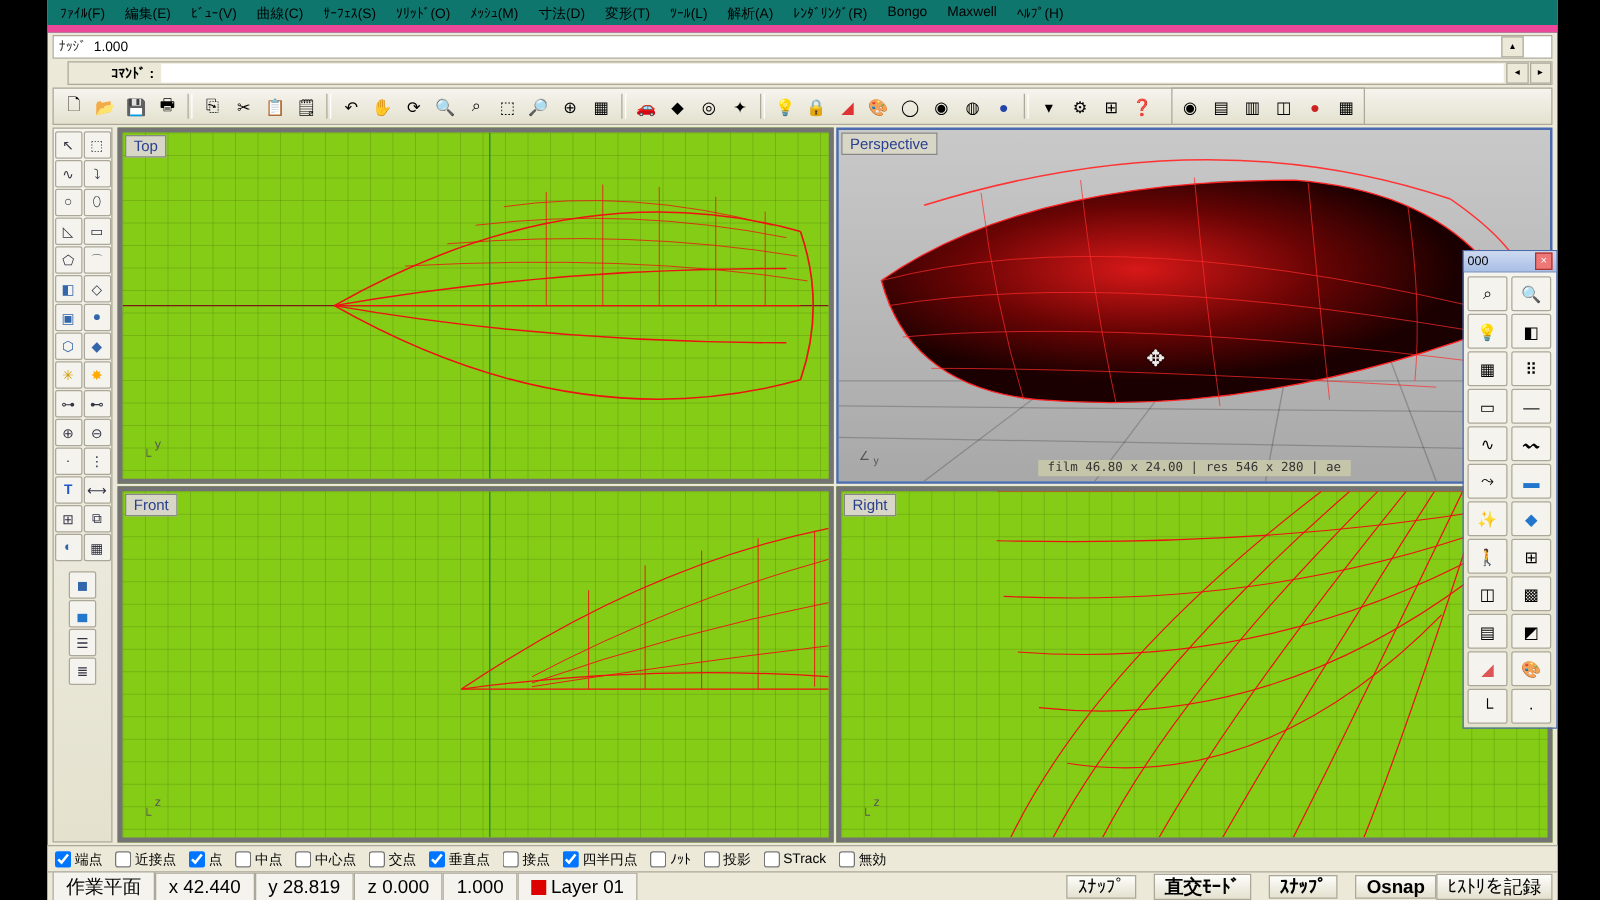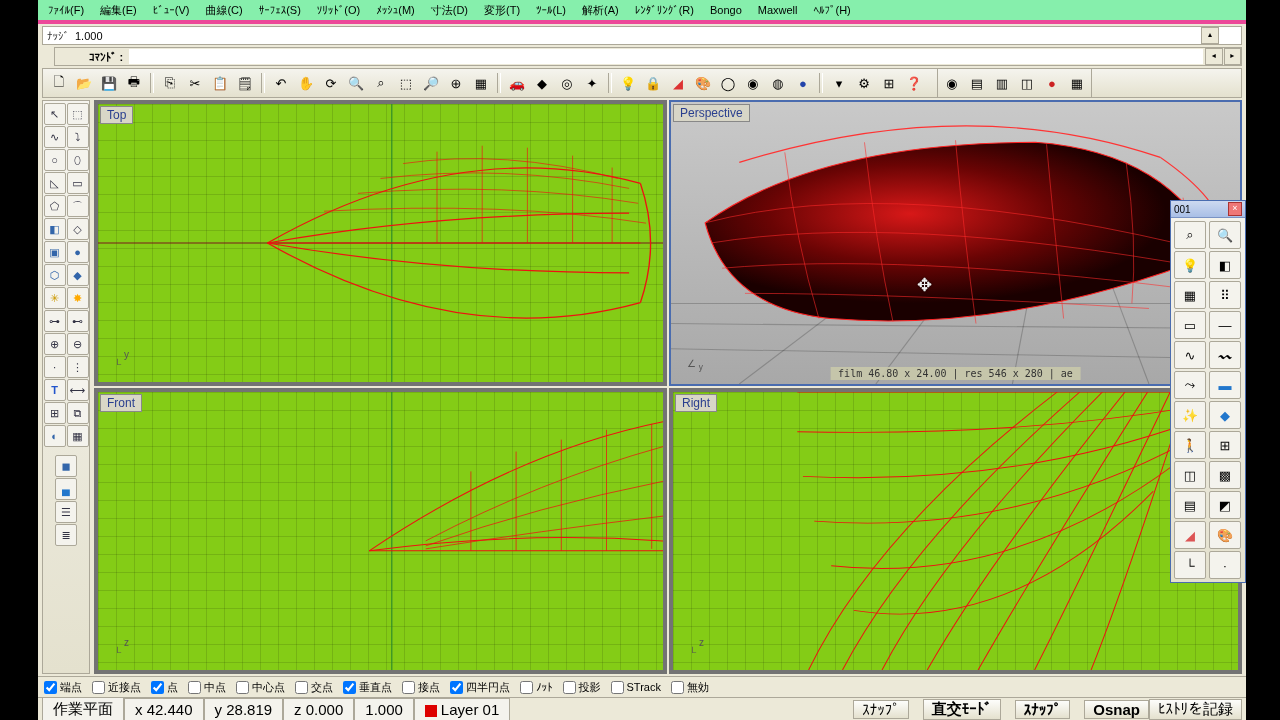--- a/index.html
+++ b/index.html
@@ -1,19 +1,19 @@
 <!DOCTYPE html>
 <html><head>
 <meta charset="utf-8">
 <style>
   html,body{margin:0;padding:0;width:1280px;height:720px;overflow:hidden;font-family:"MS UI Gothic","Segoe UI",sans-serif;font-size:11px;background:#000;}
   .app{position:absolute;left:38px;top:0;width:1208px;height:720px;background:#ece9d8;display:flex;flex-direction:column;}
 
   
-  .menubar{height:20px;background:#86efac;border-bottom:4px solid #ec4899;display:flex;align-items:center;padding:0 4px;gap:4px;}
+  .menubar{height:20px;background:#0f766e;border-bottom:6px solid #ec4899;display:flex;align-items:center;padding:0 4px;gap:4px;}
   .menubar span{padding:2px 6px;cursor:default;}
 
   
   .infoline{height:17px;background:#fff;border:1px solid #aca899;margin:2px 4px 0 4px;display:flex;align-items:center;padding:0 4px;font-size:11px;}
   .infoline .lbl{color:#333;margin-right:6px;}
   .cmdline{height:17px;border:1px solid #aca899;margin:2px 4px 2px 16px;display:flex;align-items:center;background:#ece9d8;padding-left:28px;}
   .cmdline .lbl{padding:0 6px;font-weight:bold;}
   .cmdline input{flex:1;height:15px;border:none;background:#fff;font:inherit;padding:0 4px;}
   .cmdscroll{width:36px;display:flex;gap:1px;margin-left:2px;}
   .cmdscroll div{width:16px;height:15px;border:1px solid #aca899;background:#ece9d8;font-size:8px;text-align:center;line-height:13px;}
@@ -430,21 +430,21 @@
     <div class="push"></div>
     <div class="btn">ｽﾅｯﾌﾟ</div>
     <div class="btn bold">直交ﾓｰﾄﾞ</div>
     <div class="btn bold">ｽﾅｯﾌﾟ</div>
     <div class="btn bold">Osnap</div>
     <div class="btn">ﾋｽﾄﾘを記録</div>
   </div>
 
   <div class="palette">
     <div class="titlebar">
-      <span>001</span>
+      <span>000</span>
       <span class="x">×</span>
     </div>
     <div class="body">
       <div class="pb">⌕</div>
       <div class="pb">🔍</div>
       <div class="pb">💡</div>
       <div class="pb">◧</div>
       <div class="pb">▦</div>
       <div class="pb">⠿</div>
       <div class="pb">▭</div>

